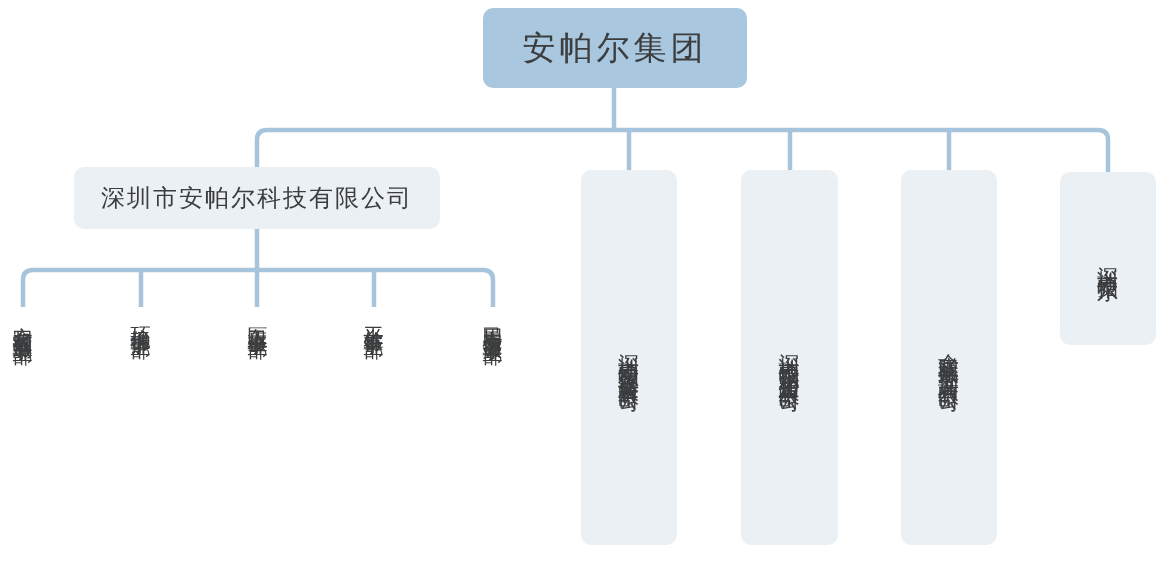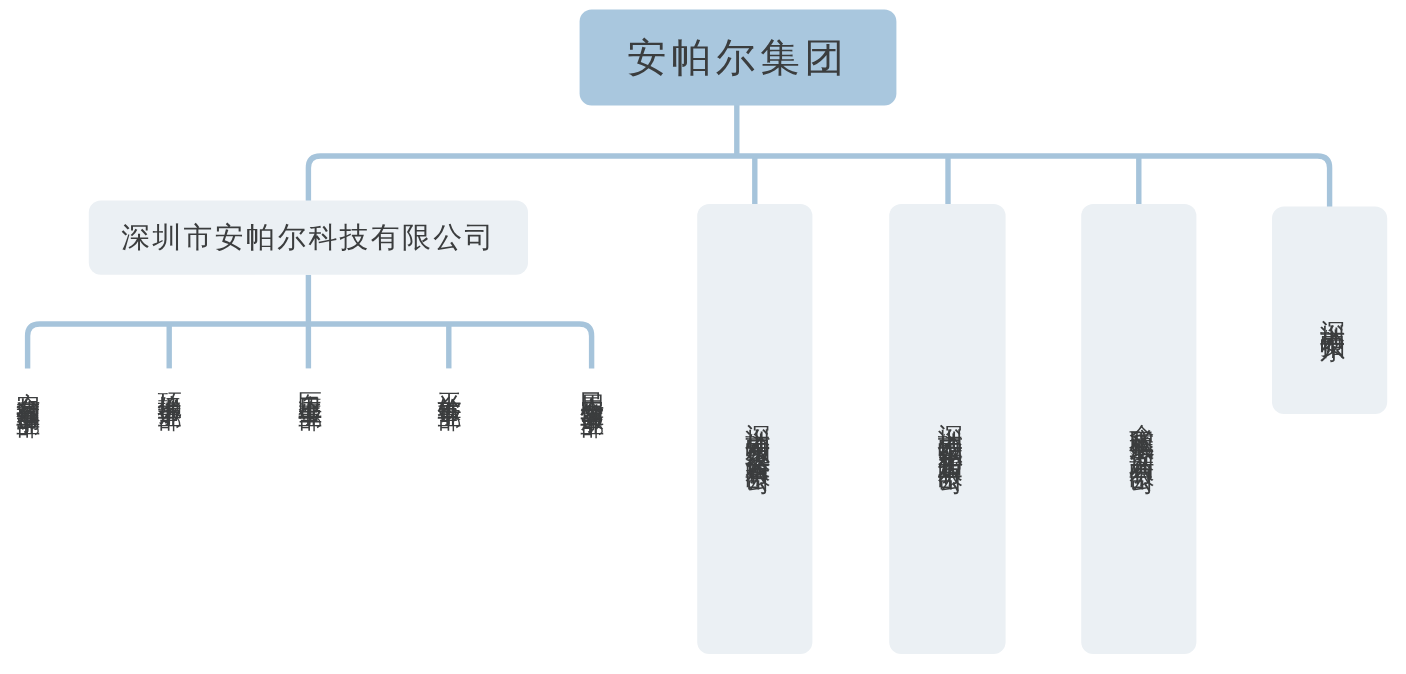--- a/index.html
+++ b/index.html
@@ -44,21 +44,20 @@
     width: 264px;
     height: 80px;
     border-radius: 10px;
     background: var(--root-box-bg, #a9c7de);
     font-size: 33px;
     letter-spacing: 4px;
   }
   .node-company {
     border-radius: 10px;
     background: var(--child-box-bg, #ebf0f4);
-    font-family: Liberation Mono, monospace;
   }
   .company-0 {
     left: 74px;
     top: 167px;
     width: 366px;
     height: 62px;
     font-size: 24px;
     letter-spacing: 2px;
   }
   .company-1 { left: 581px;  top: 170px; width: 96px; height: 375px; }

